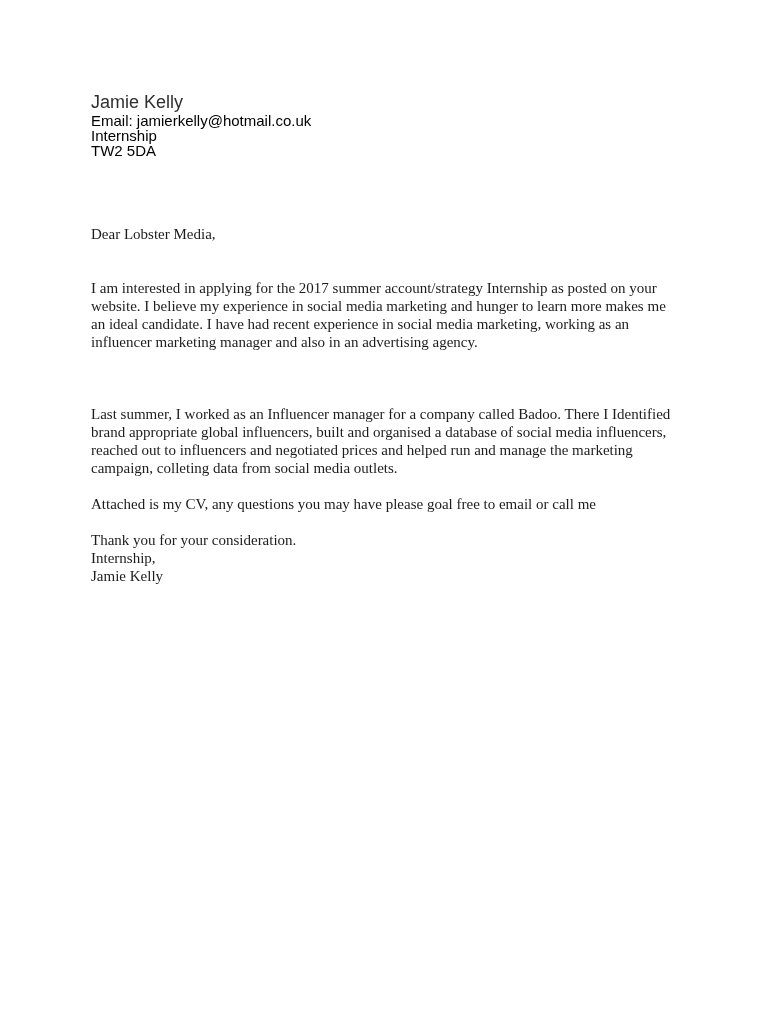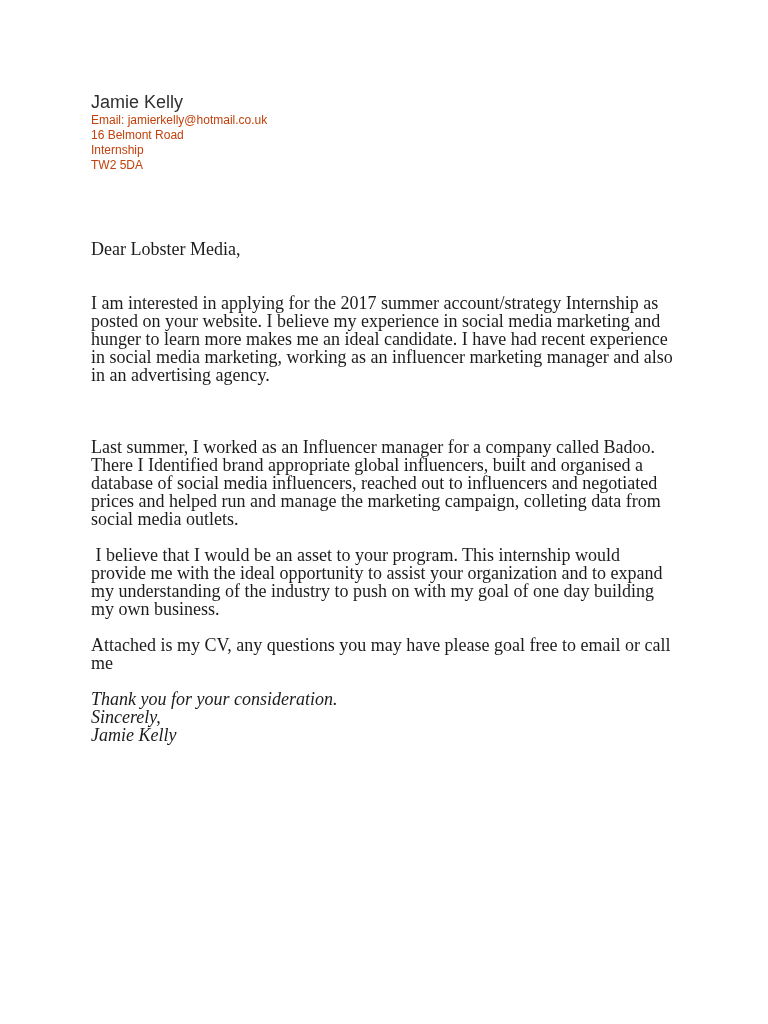--- a/index.html
+++ b/index.html
@@ -21,73 +21,70 @@
   }
   
   .sender-name {
     font-family: "Liberation Sans", sans-serif;
     font-size: 18px;
     line-height: 22px;
     color: #303030;
   }
   .contact-line {
     font-family: "Liberation Sans", sans-serif;
-    font-size: 12px;
+    font-size: 15px;
     line-height: 15px;
-    color: #c2410c;
+    color: #000000;
   }
   
   .letter-body {
     margin-top: 31px;
     font-family: "Liberation Serif", serif;
-    font-size: 18px;
+    font-size: 15px;
     line-height: 18px;
     color: #1c1c1c;
     width: 586px;
   }
   .para-block {
     margin: 0 0 18px 0;
     white-space: pre-wrap;
   }
   .salutation {
     white-space: pre-wrap;
   }
   .closing-line {
     white-space: pre-wrap;
-    font-style: italic;
   }
 </style>
 </head>
 <body>
 
 <div class="page">
   <div class="content">
 
     <div>
       <div class="sender-name">Jamie Kelly</div>
       <div class="contact-line">Email: jamierkelly@hotmail.co.uk</div>
-      <div class="contact-line">16 Belmont Road</div>
       <div class="contact-line">Internship</div>
       <div class="contact-line">TW2 5DA</div>
     </div>
 
     <div class="letter-body">
 
       <div class="para-block">
         <div class="salutation">Dear Lobster Media,</div>
         <div>I am interested in applying for the 2017 summer account/strategy Internship as posted on your website. I believe my experience in social media marketing and hunger to learn more makes me an ideal candidate. I have had recent experience in social media marketing, working as an influencer marketing manager and also in an advertising agency.</div>
       </div>
 
       <div class="para-block">Last summer, I worked as an Influencer manager for a company called Badoo. There I Identified brand appropriate global influencers, built and organised a database of social media influencers, reached out to influencers and negotiated prices and helped run and manage the marketing campaign, colleting data from social media outlets.</div>
 
-      <div class="para-block"> I believe that I would be an asset to your program. This internship would provide me with the ideal opportunity to assist your organization and to expand my understanding of the industry to push on with my goal of one day building my own business.</div>
 
       <div class="para-block">Attached is my CV, any questions you may have please goal free to email or call me</div>
 
       <div>
         <div class="closing-line">Thank you for your consideration.</div>
-        <div class="closing-line">Sincerely,</div>
+        <div class="closing-line">Internship,</div>
         <div class="closing-line">Jamie Kelly</div>
       </div>
 
     </div>
   </div>
 </div>
 
 </body></html>

